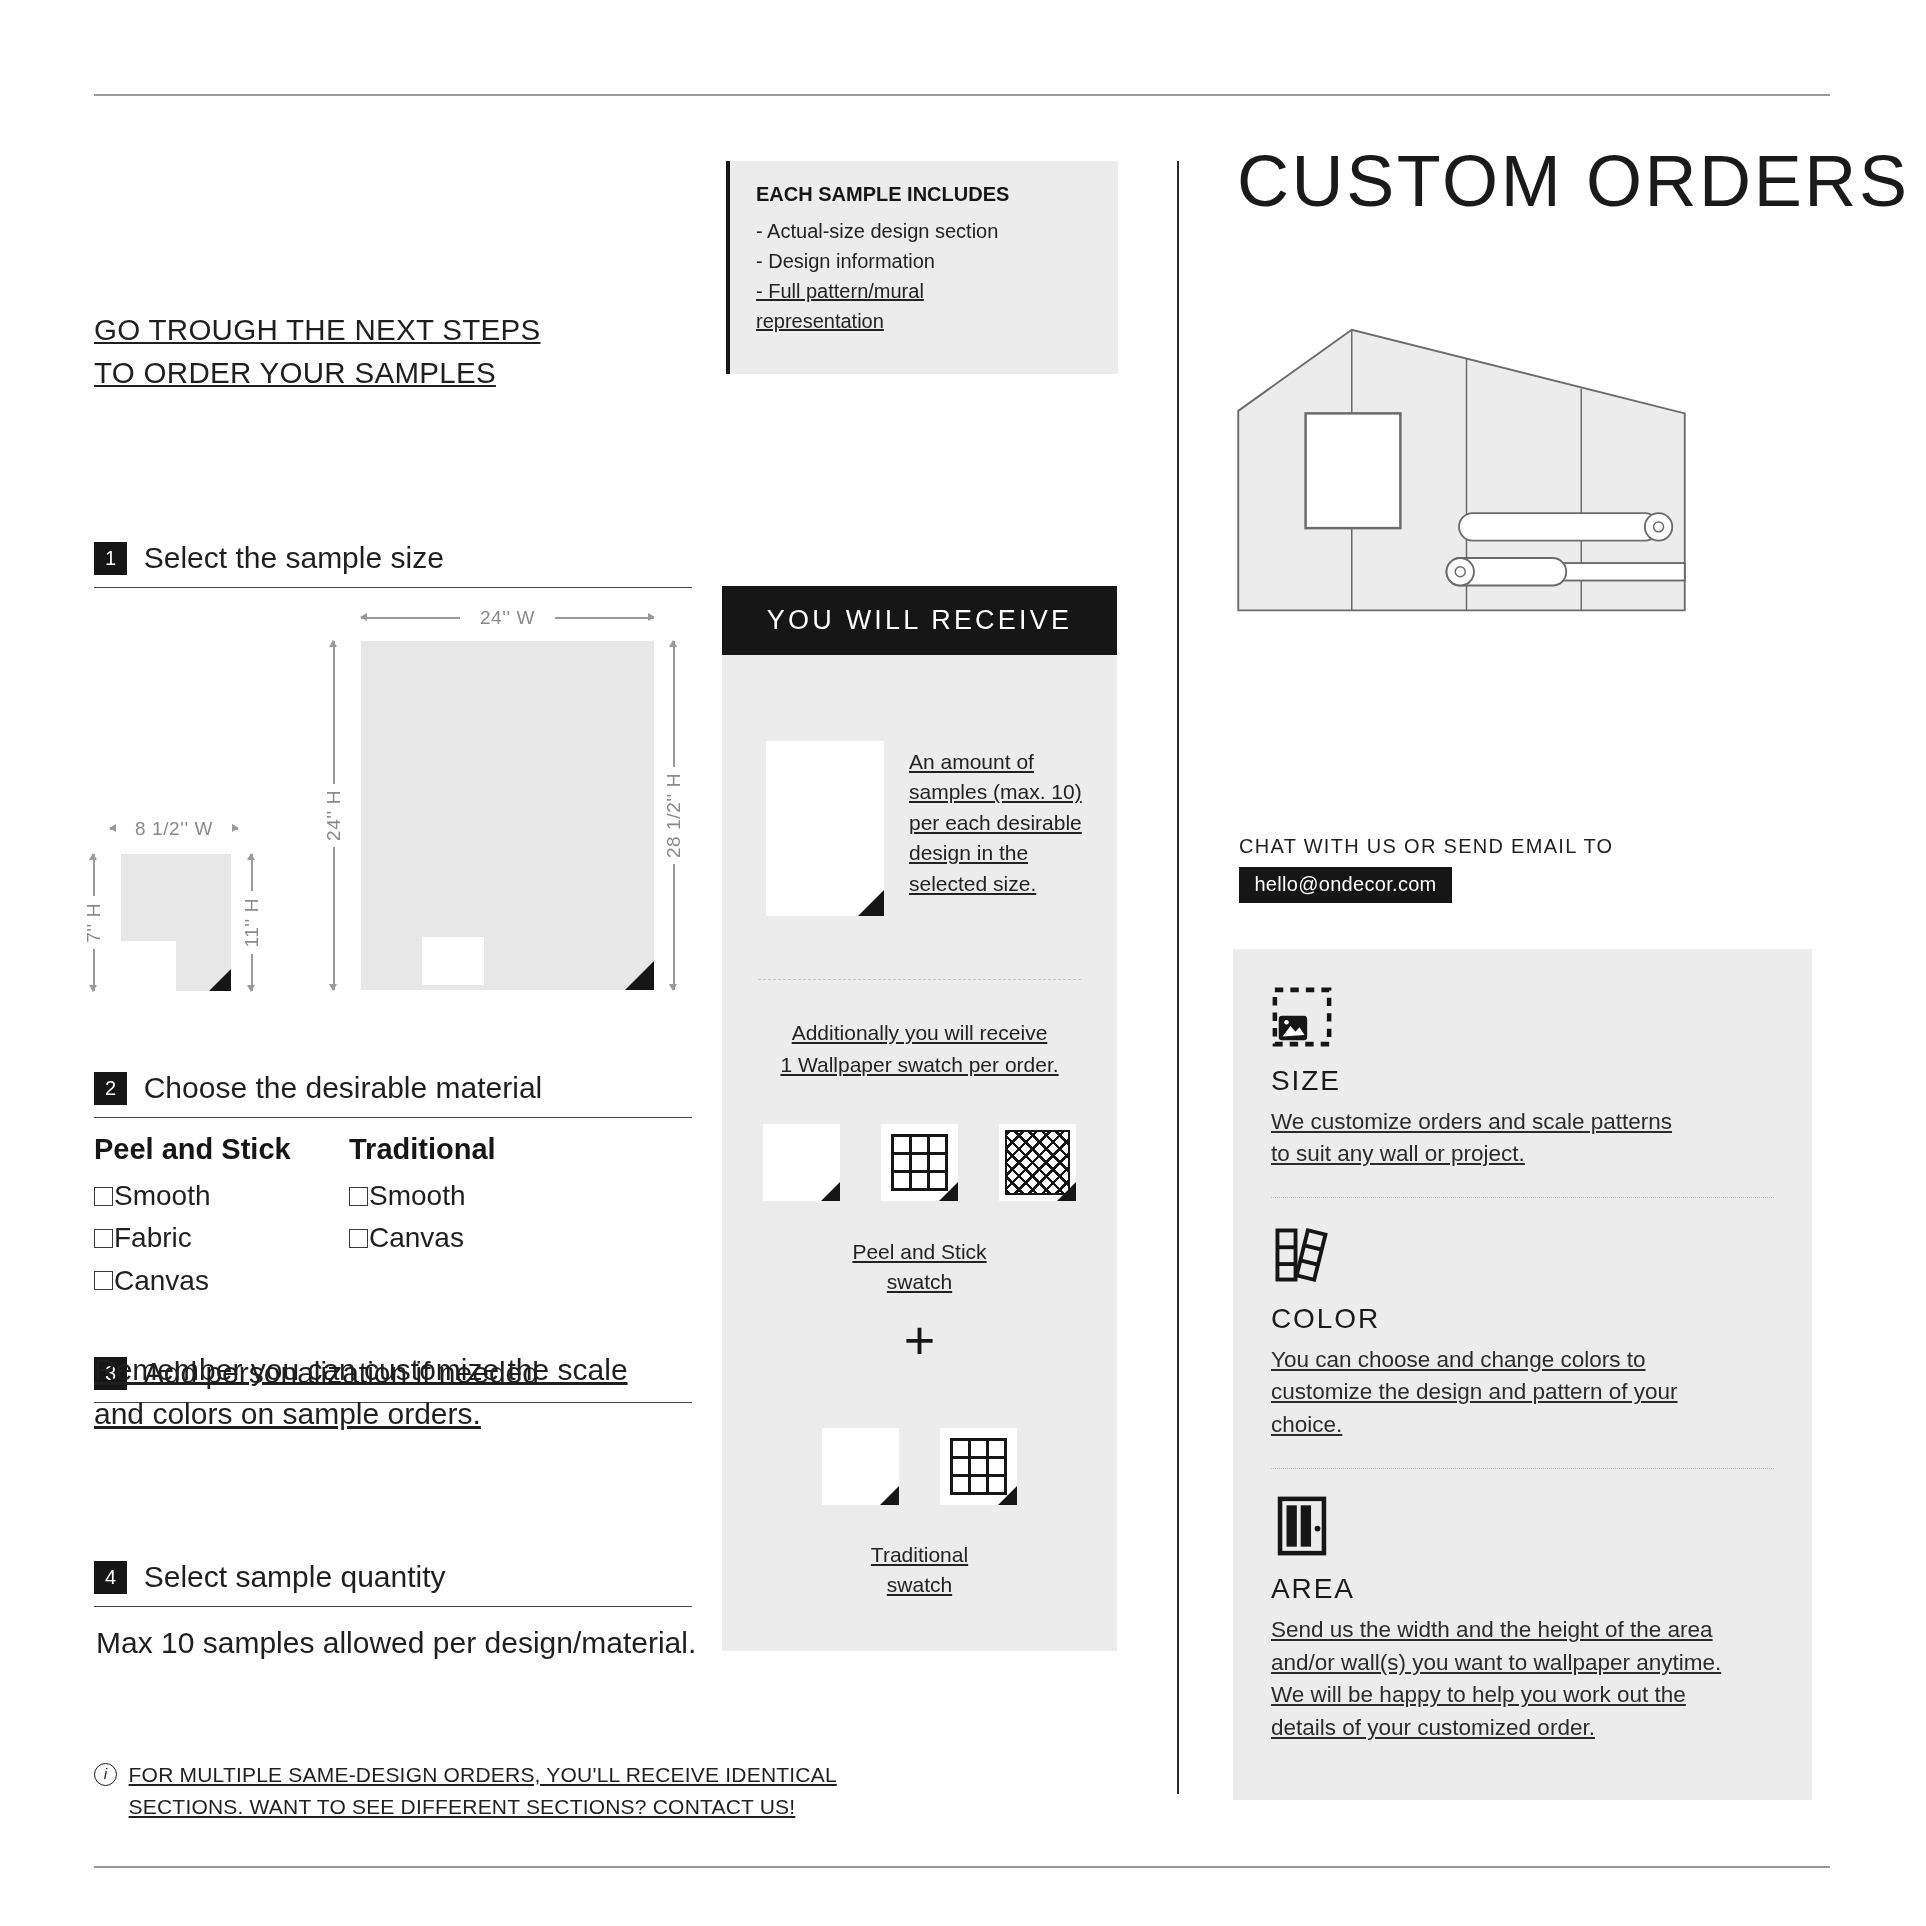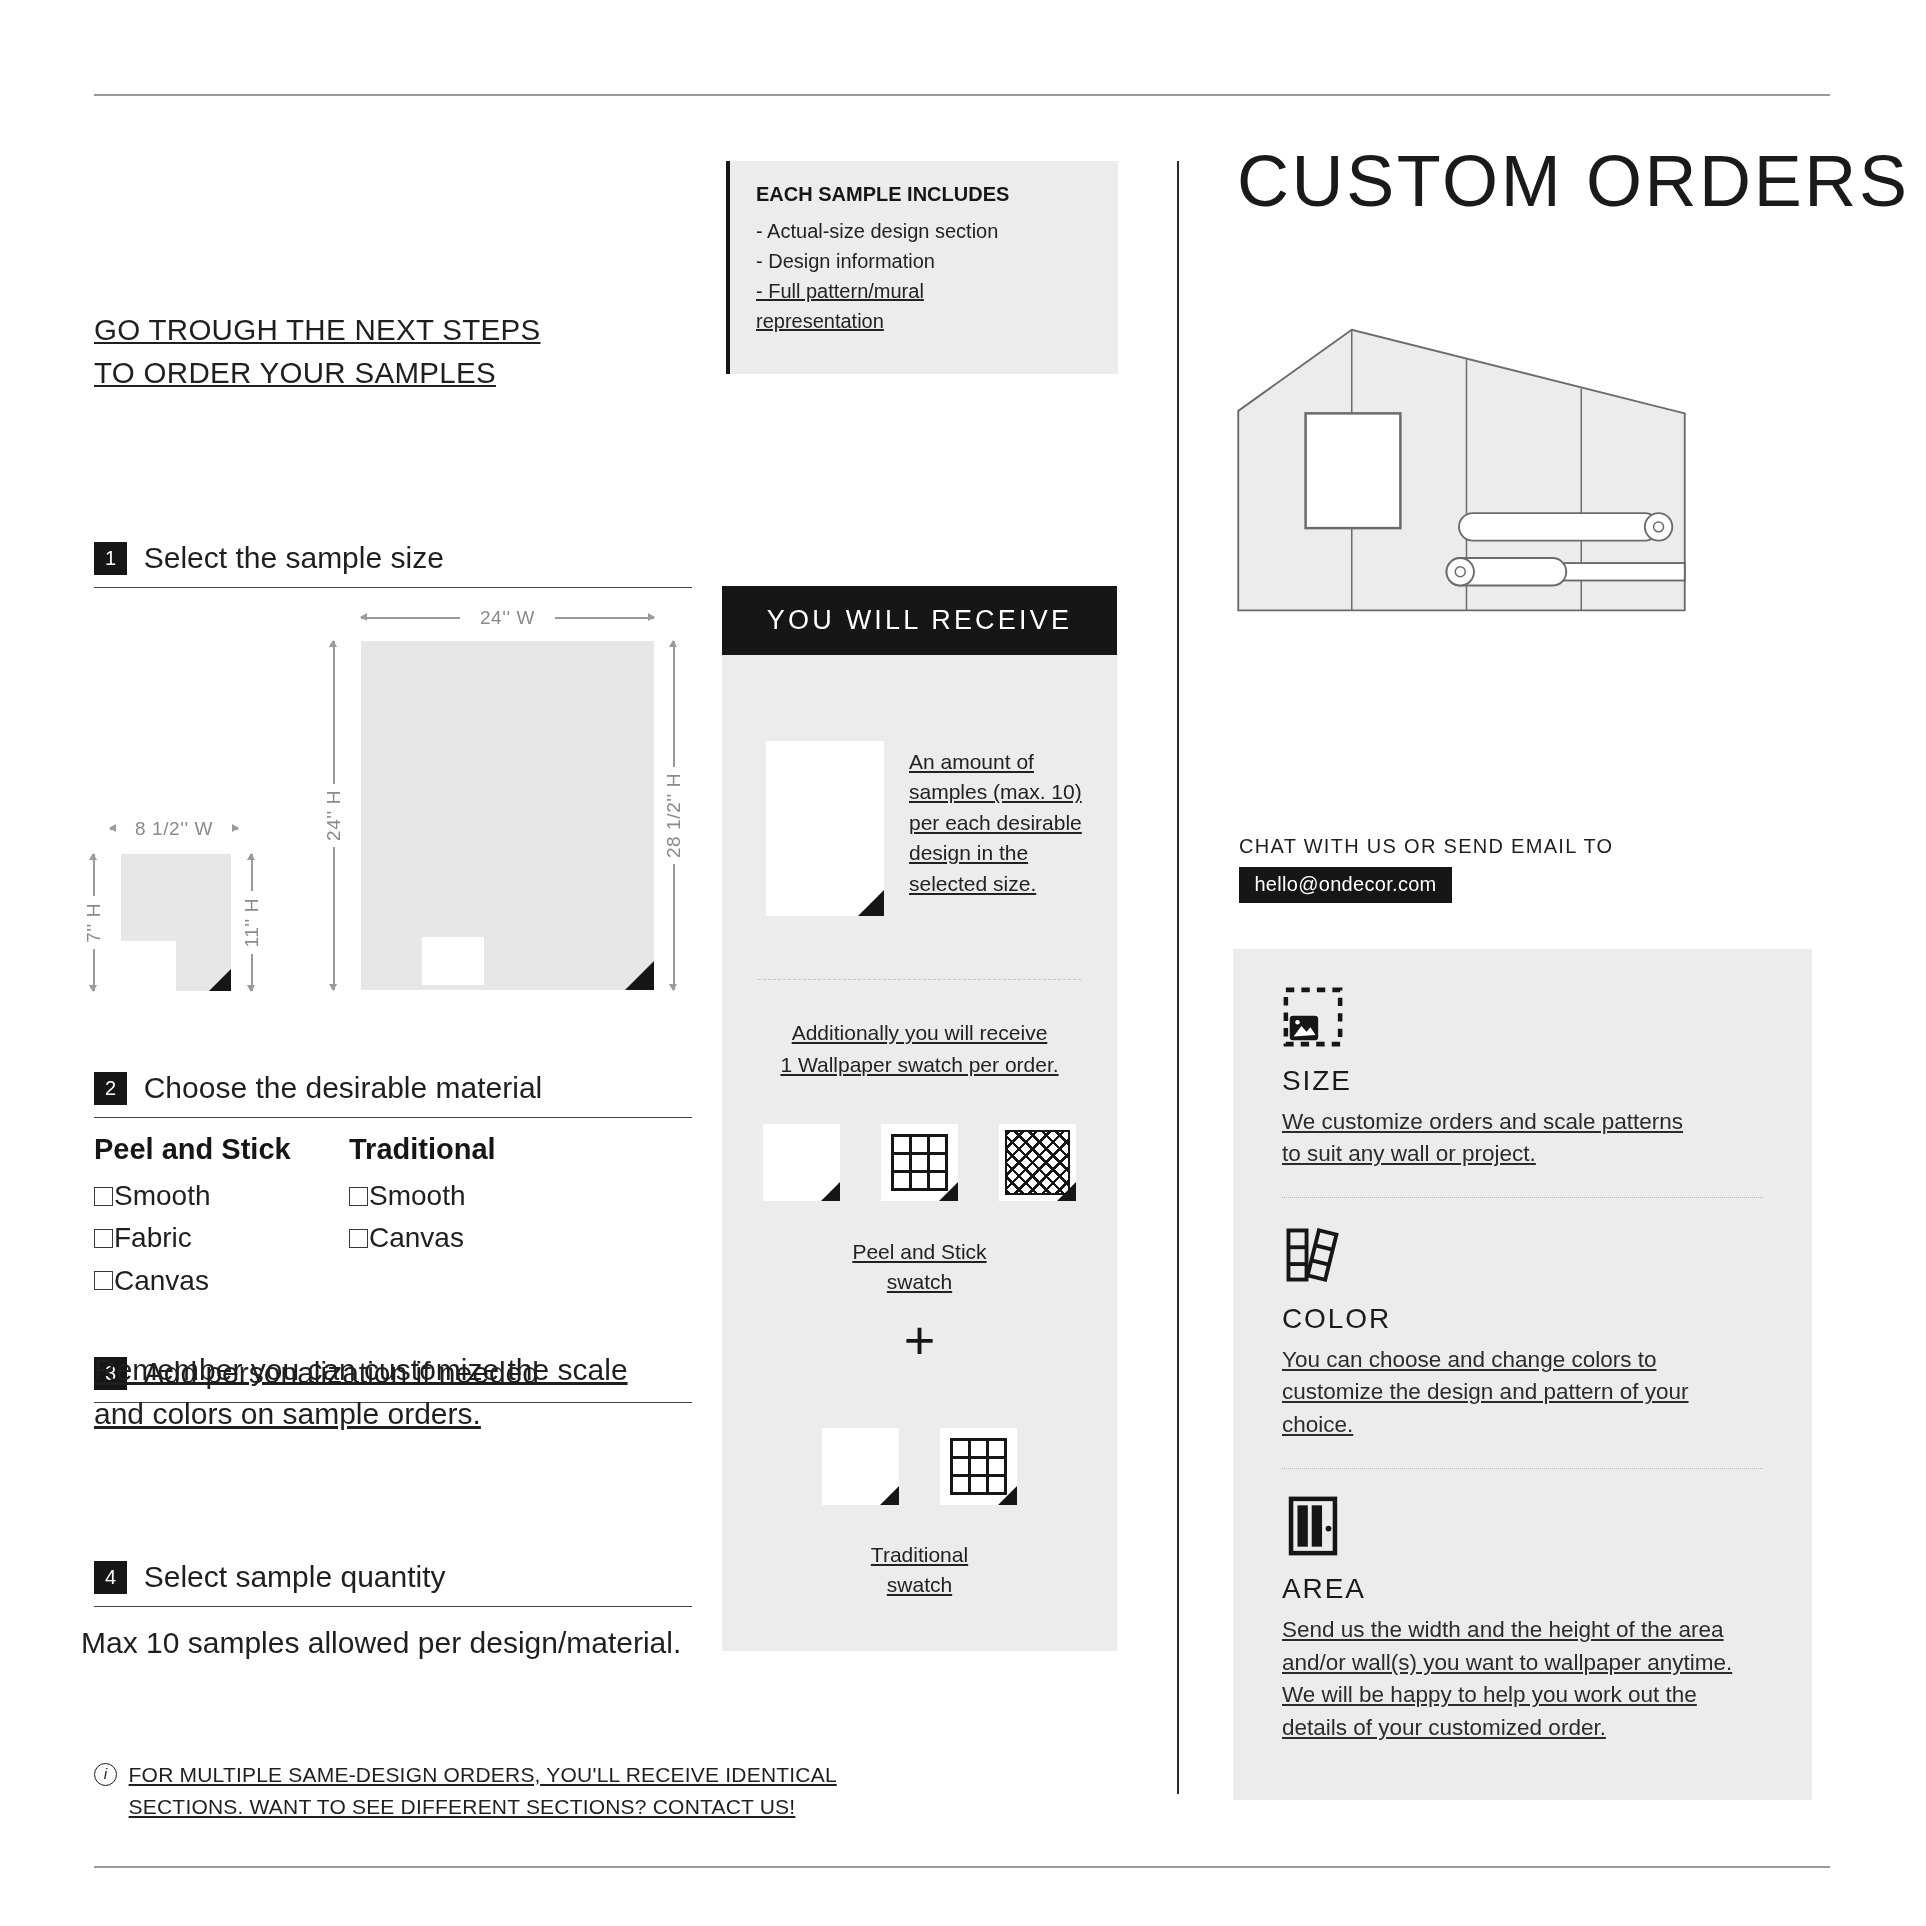--- a/index.html
+++ b/index.html
@@ -83,21 +83,21 @@
   .plus { position:absolute; left:0; right:0; text-align:center; font-size:54px; color:#161616; }
   .receive-caption { position:absolute; left:0; right:0; text-align:center; font-size:21px; line-height:1.45; color:#222222; }
 
   .house { position:absolute; left:1237px; top:326px; }
   .custom-intro { position:absolute; font-size:32px; line-height:1.5; color:#2e2e2e; width:629px; }
   .contact-label { position:absolute; font-size:20px; letter-spacing:1.3px; color:#1f1f1f; }
   .email-badge { position:absolute; background:#161616; color:#ffffff; font-size:20px; padding:6.4px 15.4px;
     letter-spacing:0.3px; cursor:pointer; }
 
   .features-box { position:absolute; left:1233px; top:949px; width:579px; height:851px;
-    background:#ececec; padding:37px 49px; }
+    background:#ececec; padding:37px 38px; }
   .ficon { display:block; }
   .ftitle { font-size:28px; letter-spacing:1.9px; color:#1a1a1a; margin-top:16.7px; }
   .ftext { font-size:22.5px; line-height:1.45; color:#2b2b2b; margin-top:9px; }
   .dotted { border-top:1.9px dotted #b9b9b9; margin:26px 0; }
 </style>
 </head>
 <body>
 
 <div class="page">
 
@@ -196,21 +196,21 @@
     <span class="step-num">3</span>
     <span class="step-label">Add personalization if needed</span>
   </div>
   <div class="note prelines" style="left:94px;top:1348px;width:629px">Remember you can customize the scale
 and colors on sample orders.</div>
 
   <div class="step" style="top:1560px">
     <span class="step-num">4</span>
     <span class="step-label">Select sample quantity</span>
   </div>
-  <div class="note" style="left:81px;top:1621px;width:655px">Max 10 samples allowed per design/material.</div>
+  <div class="note" style="left:96px;top:1621px;width:655px">Max 10 samples allowed per design/material.</div>
 
   <div class="footer-note">
     <span class="info-icon">i</span>
     <span class="footer-text prelines">FOR MULTIPLE SAME-DESIGN ORDERS, YOU'LL RECEIVE IDENTICAL
 SECTIONS. WANT TO SEE DIFFERENT SECTIONS? CONTACT US!</span>
   </div>
 
   <div class="receive-panel">
     <div class="receive-header">YOU WILL RECEIVE</div>
     <div class="sheet fold" style="left:44px;top:155px;width:118px;height:175px"></div>

